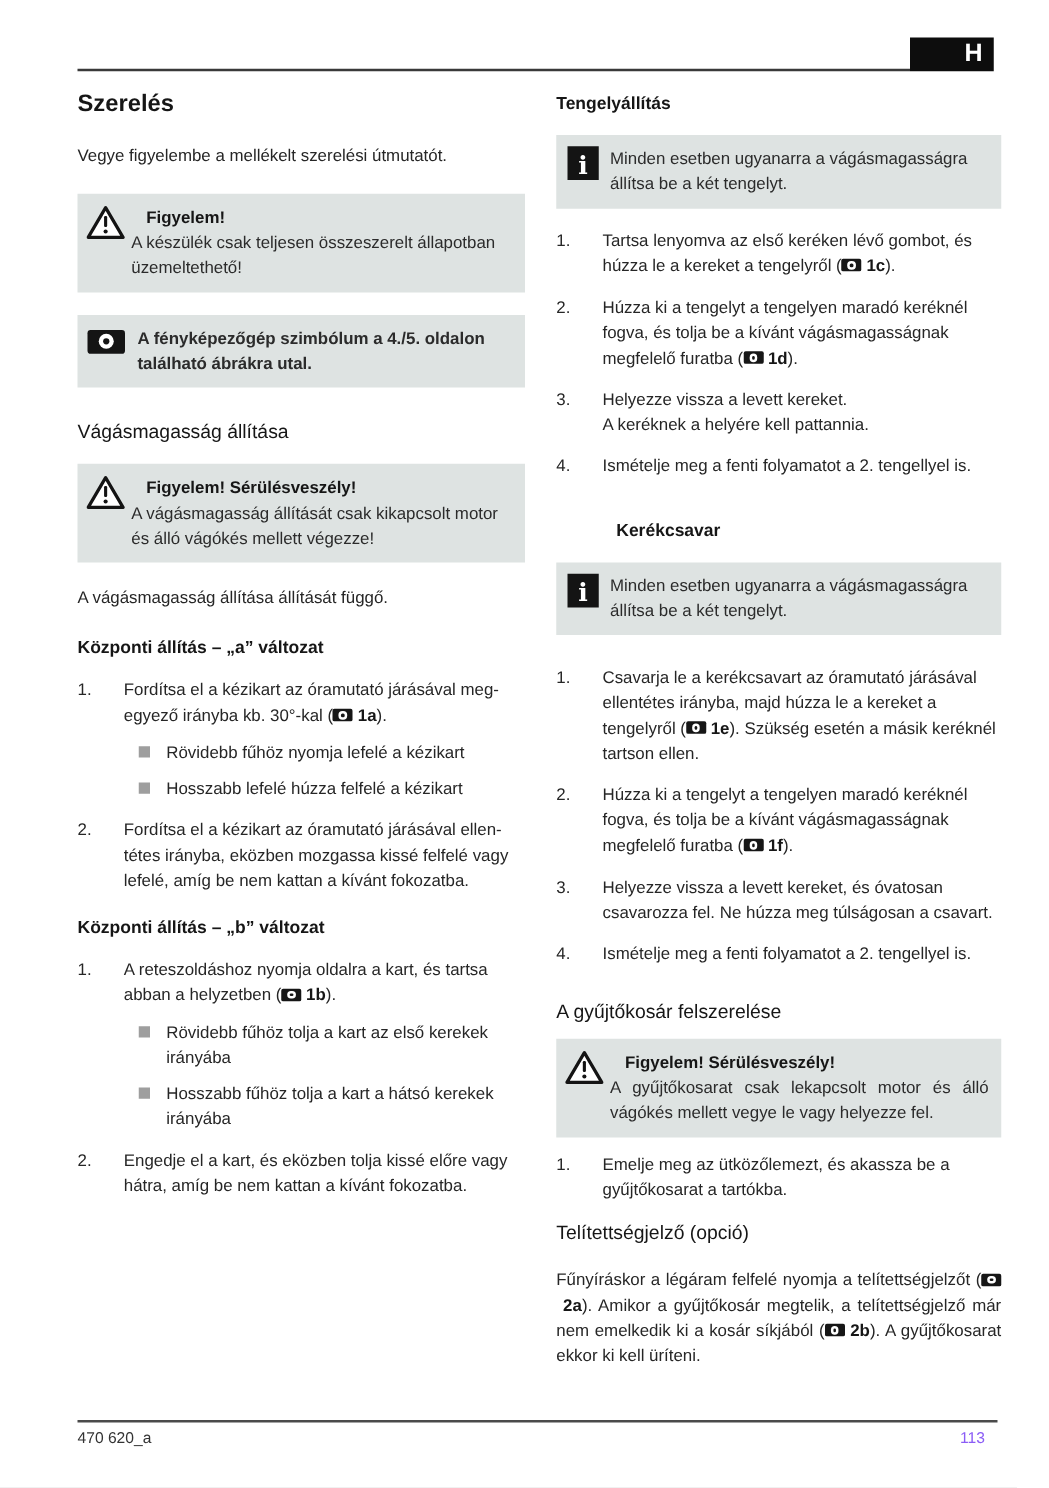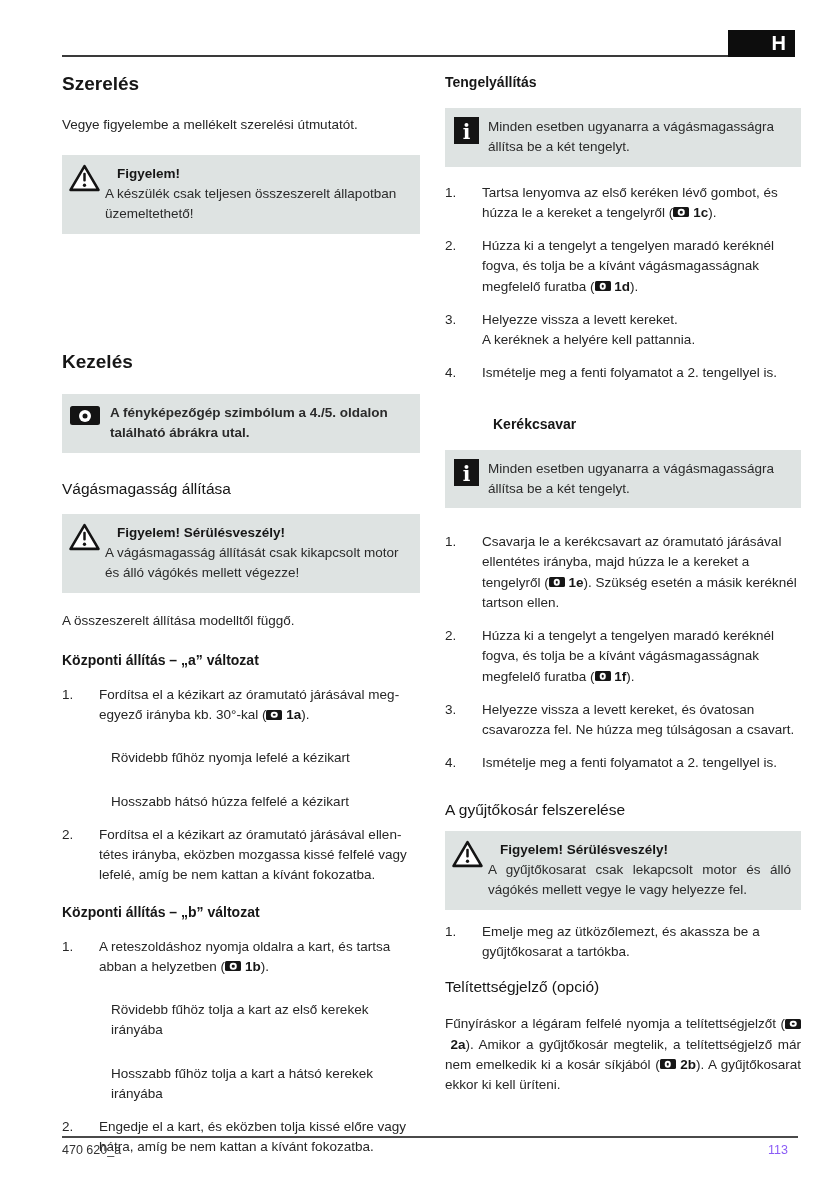--- a/index.html
+++ b/index.html
@@ -54,21 +54,21 @@
   .cam::before{content:'';position:absolute;left:50%;top:50%;transform:translate(-50%,-50%);width:6.5px;height:6.5px;background:#fff;border-radius:50%;}
   .cam::after{content:'';position:absolute;left:50%;top:50%;transform:translate(-50%,-50%);width:2.5px;height:2.5px;background:#161616;border-radius:50%;}
   .cam-lg{position:absolute;left:8px;top:12px;width:30px;height:19px;background:#141414;border-radius:2.5px;}
   .cam-lg::before{content:'';position:absolute;left:50%;top:50%;transform:translate(-50%,-50%);width:12px;height:12px;background:#fff;border-radius:50%;}
   .cam-lg::after{content:'';position:absolute;left:50%;top:50%;transform:translate(-50%,-50%);width:5px;height:5px;background:#141414;border-radius:50%;}
   
   .list{margin-top:14px;}
   .li{display:flex;margin-bottom:13px;}
   .num{flex:0 0 37px;}
   .li-body{flex:1;}
-  .bul{display:flex;align-items:flex-start;margin-top:9px;margin-left:12px;flex-direction:column;}
+  .bul{display:flex;align-items:flex-start;margin-top:9px;margin-left:12px;}
   .sq{flex:0 0 9px;height:9px;background:#9e9e9e;margin-top:5px;margin-right:13px;}
   .justify{text-align:justify;}
   b{font-weight:bold;color:#161616;}
 </style>
 </head>
 <body>
 
 <div class="page">
 
   <div class="header-rule"></div>
@@ -84,51 +84,50 @@
     <div class="box" style="margin-top:20px;">
       <svg class="warn-icon" viewBox="0 0 60 54">
         <path d="M30 4 L57 50 H3 Z" fill="#ffffff" stroke="#141414" stroke-width="5" stroke-linejoin="round"></path>
         <rect x="27.6" y="17" width="4.8" height="17" rx="2" fill="#141414"></rect>
         <circle cx="30" cy="41" r="3.2" fill="#141414"></circle>
       </svg>
       <div class="box-title">Figyelem!</div>
       <div class="box-body">A készülék csak teljesen összeszerelt állapotban üzemeltethető!</div>
     </div>
 
-    <div class="h1" style="margin-top:114px;">Kezelés</div>
 
     <div class="box" style="margin-top:18px;padding-left:48px;font-weight:bold;">
       <span class="cam-lg"></span>
       <div class="box-body">A fényképezőgép szimbólum a 4./5. oldalon található ábrákra utal.</div>
     </div>
 
     <div class="h2" style="margin-top:24px;">Vágásmagasság állítása</div>
 
     <div class="box" style="margin-top:14px;">
       <svg class="warn-icon" viewBox="0 0 60 54">
         <path d="M30 4 L57 50 H3 Z" fill="#ffffff" stroke="#141414" stroke-width="5" stroke-linejoin="round"></path>
         <rect x="27.6" y="17" width="4.8" height="17" rx="2" fill="#141414"></rect>
         <circle cx="30" cy="41" r="3.2" fill="#141414"></circle>
       </svg>
       <div class="box-title">Figyelem! Sérülésveszély!</div>
       <div class="box-body">A vágásmagasság állítását csak kikapcsolt motor és álló vágókés mellett végezze!</div>
     </div>
 
-    <div class="mt-p" style="margin-top:18px;">A összeszerelt állítása modelltől függő.</div>
+    <div class="mt-p" style="margin-top:18px;">A vágásmagasság állítása állítását függő.</div>
 
     <div class="h4" style="margin-top:19px;">Központi állítás – „a” változat</div>
     <div class="list">
         <div class="li">
           <span class="num">1.</span>
           <div class="li-body">Fordítsa el a kézikart az óramutató járásával meg­egyező irányba kb. 30°-kal (<span class="cam"></span>&nbsp;<b>1a</b>).<div class="bul">
               <span class="sq"></span>
               <span>Rövidebb fűhöz nyomja lefelé a kézikart</span>
             </div><div class="bul">
               <span class="sq"></span>
-              <span>Hosszabb hátsó húzza felfelé a kézikart</span>
+              <span>Hosszabb lefelé húzza felfelé a kézikart</span>
             </div></div>
         </div>
         <div class="li">
           <span class="num">2.</span>
           <div class="li-body">Fordítsa el a kézikart az óramutató járásával ellen­tétes irányba, eközben mozgassa kissé felfelé vagy lefelé, amíg be nem kattan a kívánt fokozatba.</div>
         </div>
       </div>
 
     <div class="h4" style="margin-top:16px;">Központi állítás – „b” változat</div>
     <div class="list">

